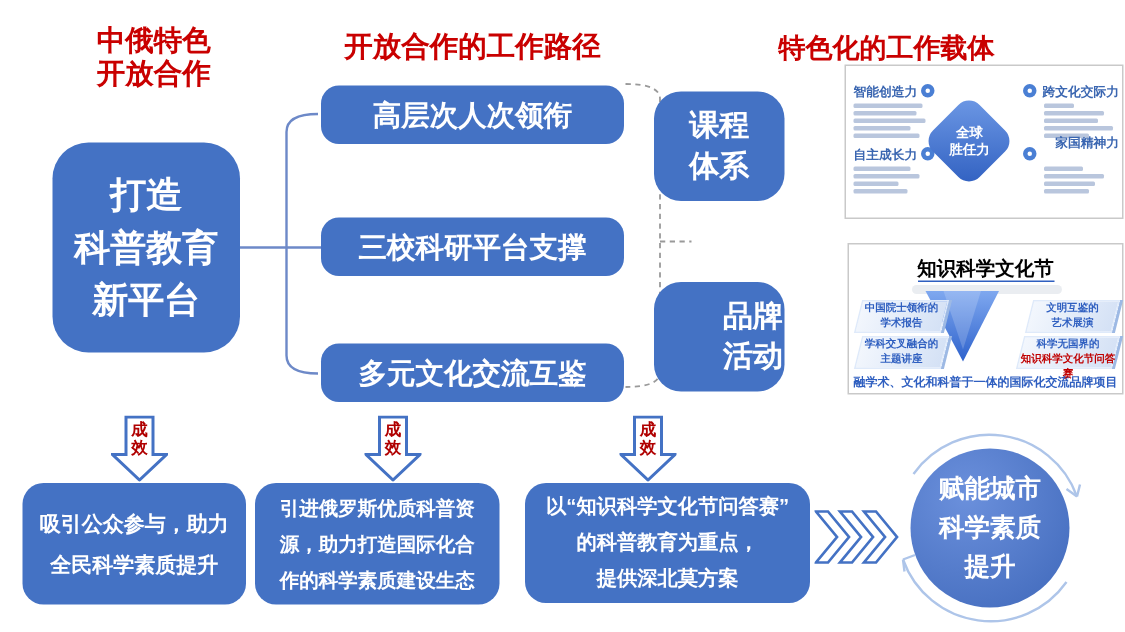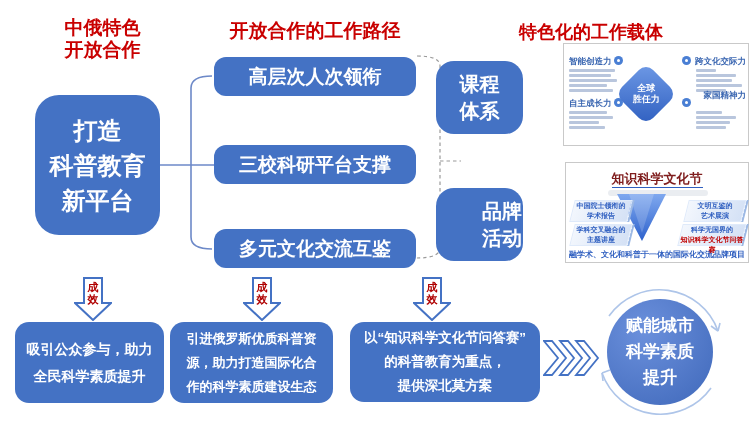--- a/index.html
+++ b/index.html
@@ -44,21 +44,21 @@
   .tiny-lines { position:absolute; }
   .tiny-lines i { display:block; height:2.5px; background:#b9c6dd; margin-bottom:2.5px; border-radius:1px; }
   .diamond { position:absolute; left:60px; top:28px; width:44px; height:44px; border-radius:10px;
              background:linear-gradient(135deg,#6f9ae6,#2f5fc0); transform:rotate(45deg);
              display:flex; align-items:center; justify-content:center; }
   .diamond span { transform:rotate(-45deg); color:#ffffff; font-weight:bold; font-size:9px;
                   line-height:11px; text-align:center; }
 
   
   .fest-title { position:absolute; left:0; top:7px; width:100%; text-align:center;
-                font-size:13px; font-weight:bold; color:#7f1d1d; }
+                font-size:13px; font-weight:bold; color:#000000; }
   .fest-title span { border-bottom:1.5px solid #2f5fc0; padding-bottom:1px; }
   .fest-watermark { position:absolute; left:42px; top:27px; width:100px; height:6px;
                     background:#d9dee6; opacity:.55; border-radius:3px; }
   .fest-item { position:absolute; width:58px; height:22px; }
   .fest-item .bg { position:absolute; left:0; top:0; right:0; bottom:0; transform:skewX(-14deg);
                    background:linear-gradient(100deg,#f3f7fd,#d4e1f5); border:1px solid #dfeafa;
                    box-shadow:2px 0 0 #9db9e4; }
   .fest-item .txt { position:relative; z-index:1; font-size:7px; font-weight:bold; color:#2f5fc0;
                     line-height:10px; text-align:center; padding-top:1px; }
   .fest-item .txt .red { color:#c00000; }

